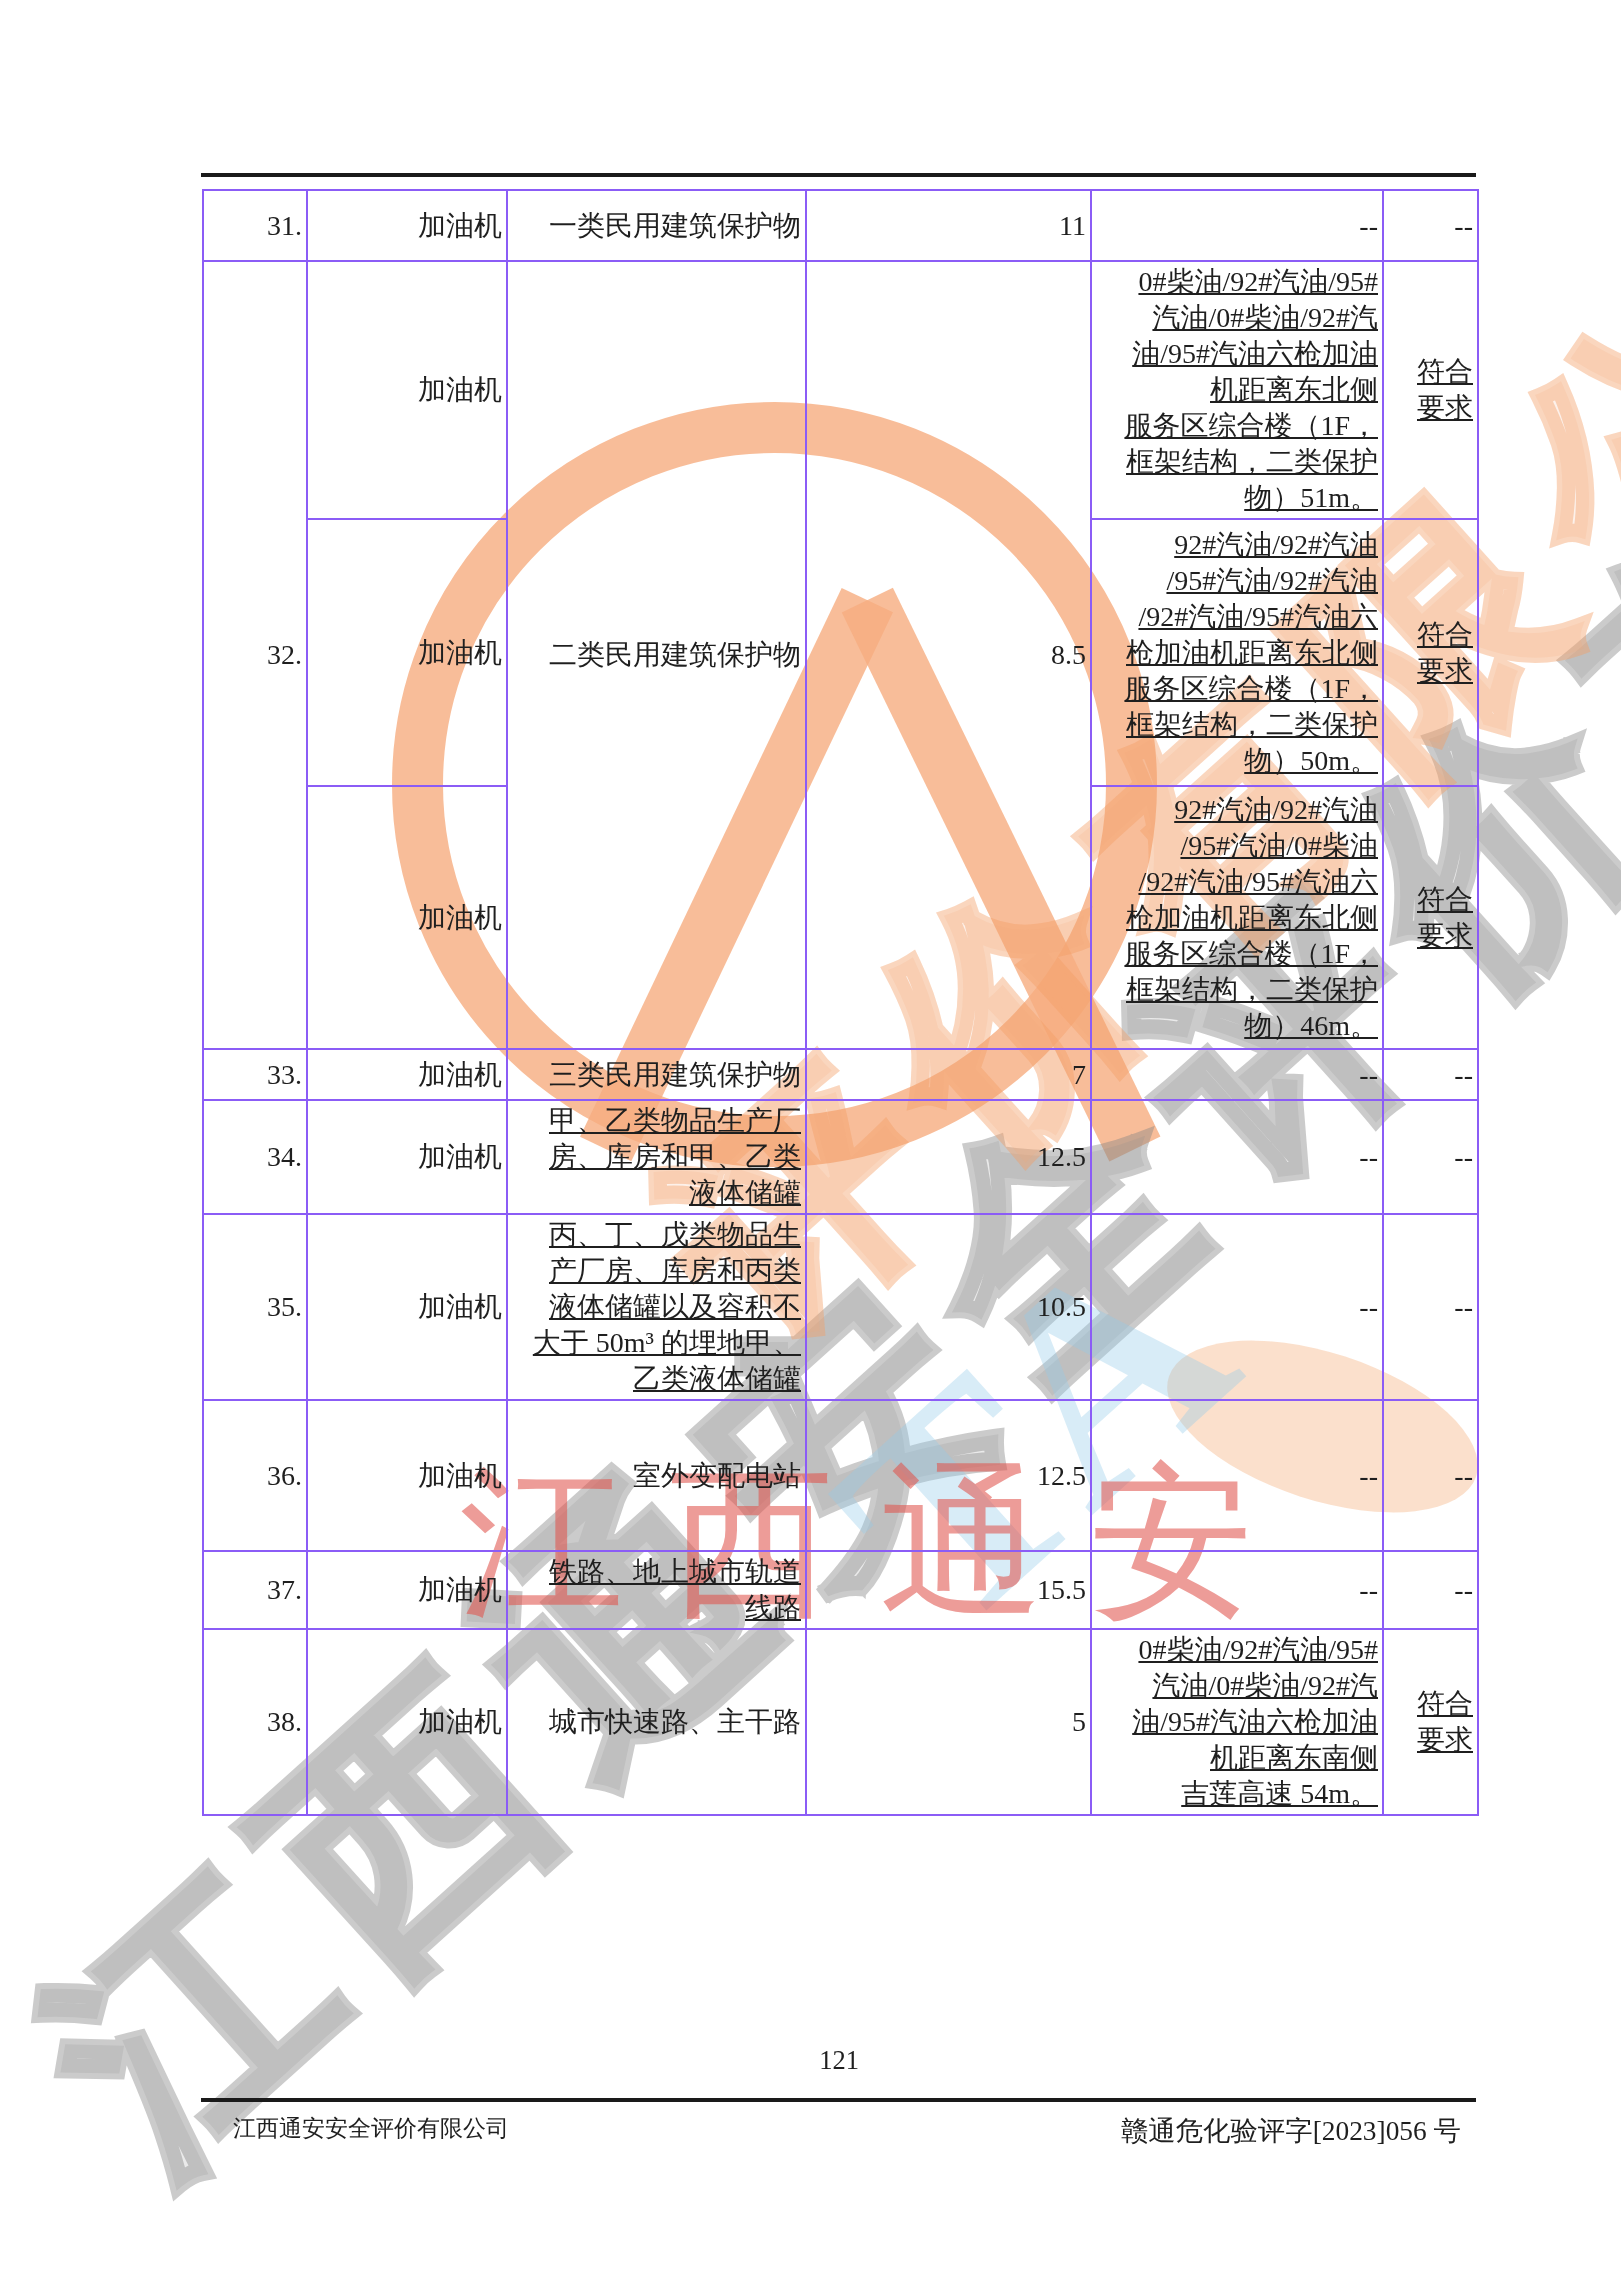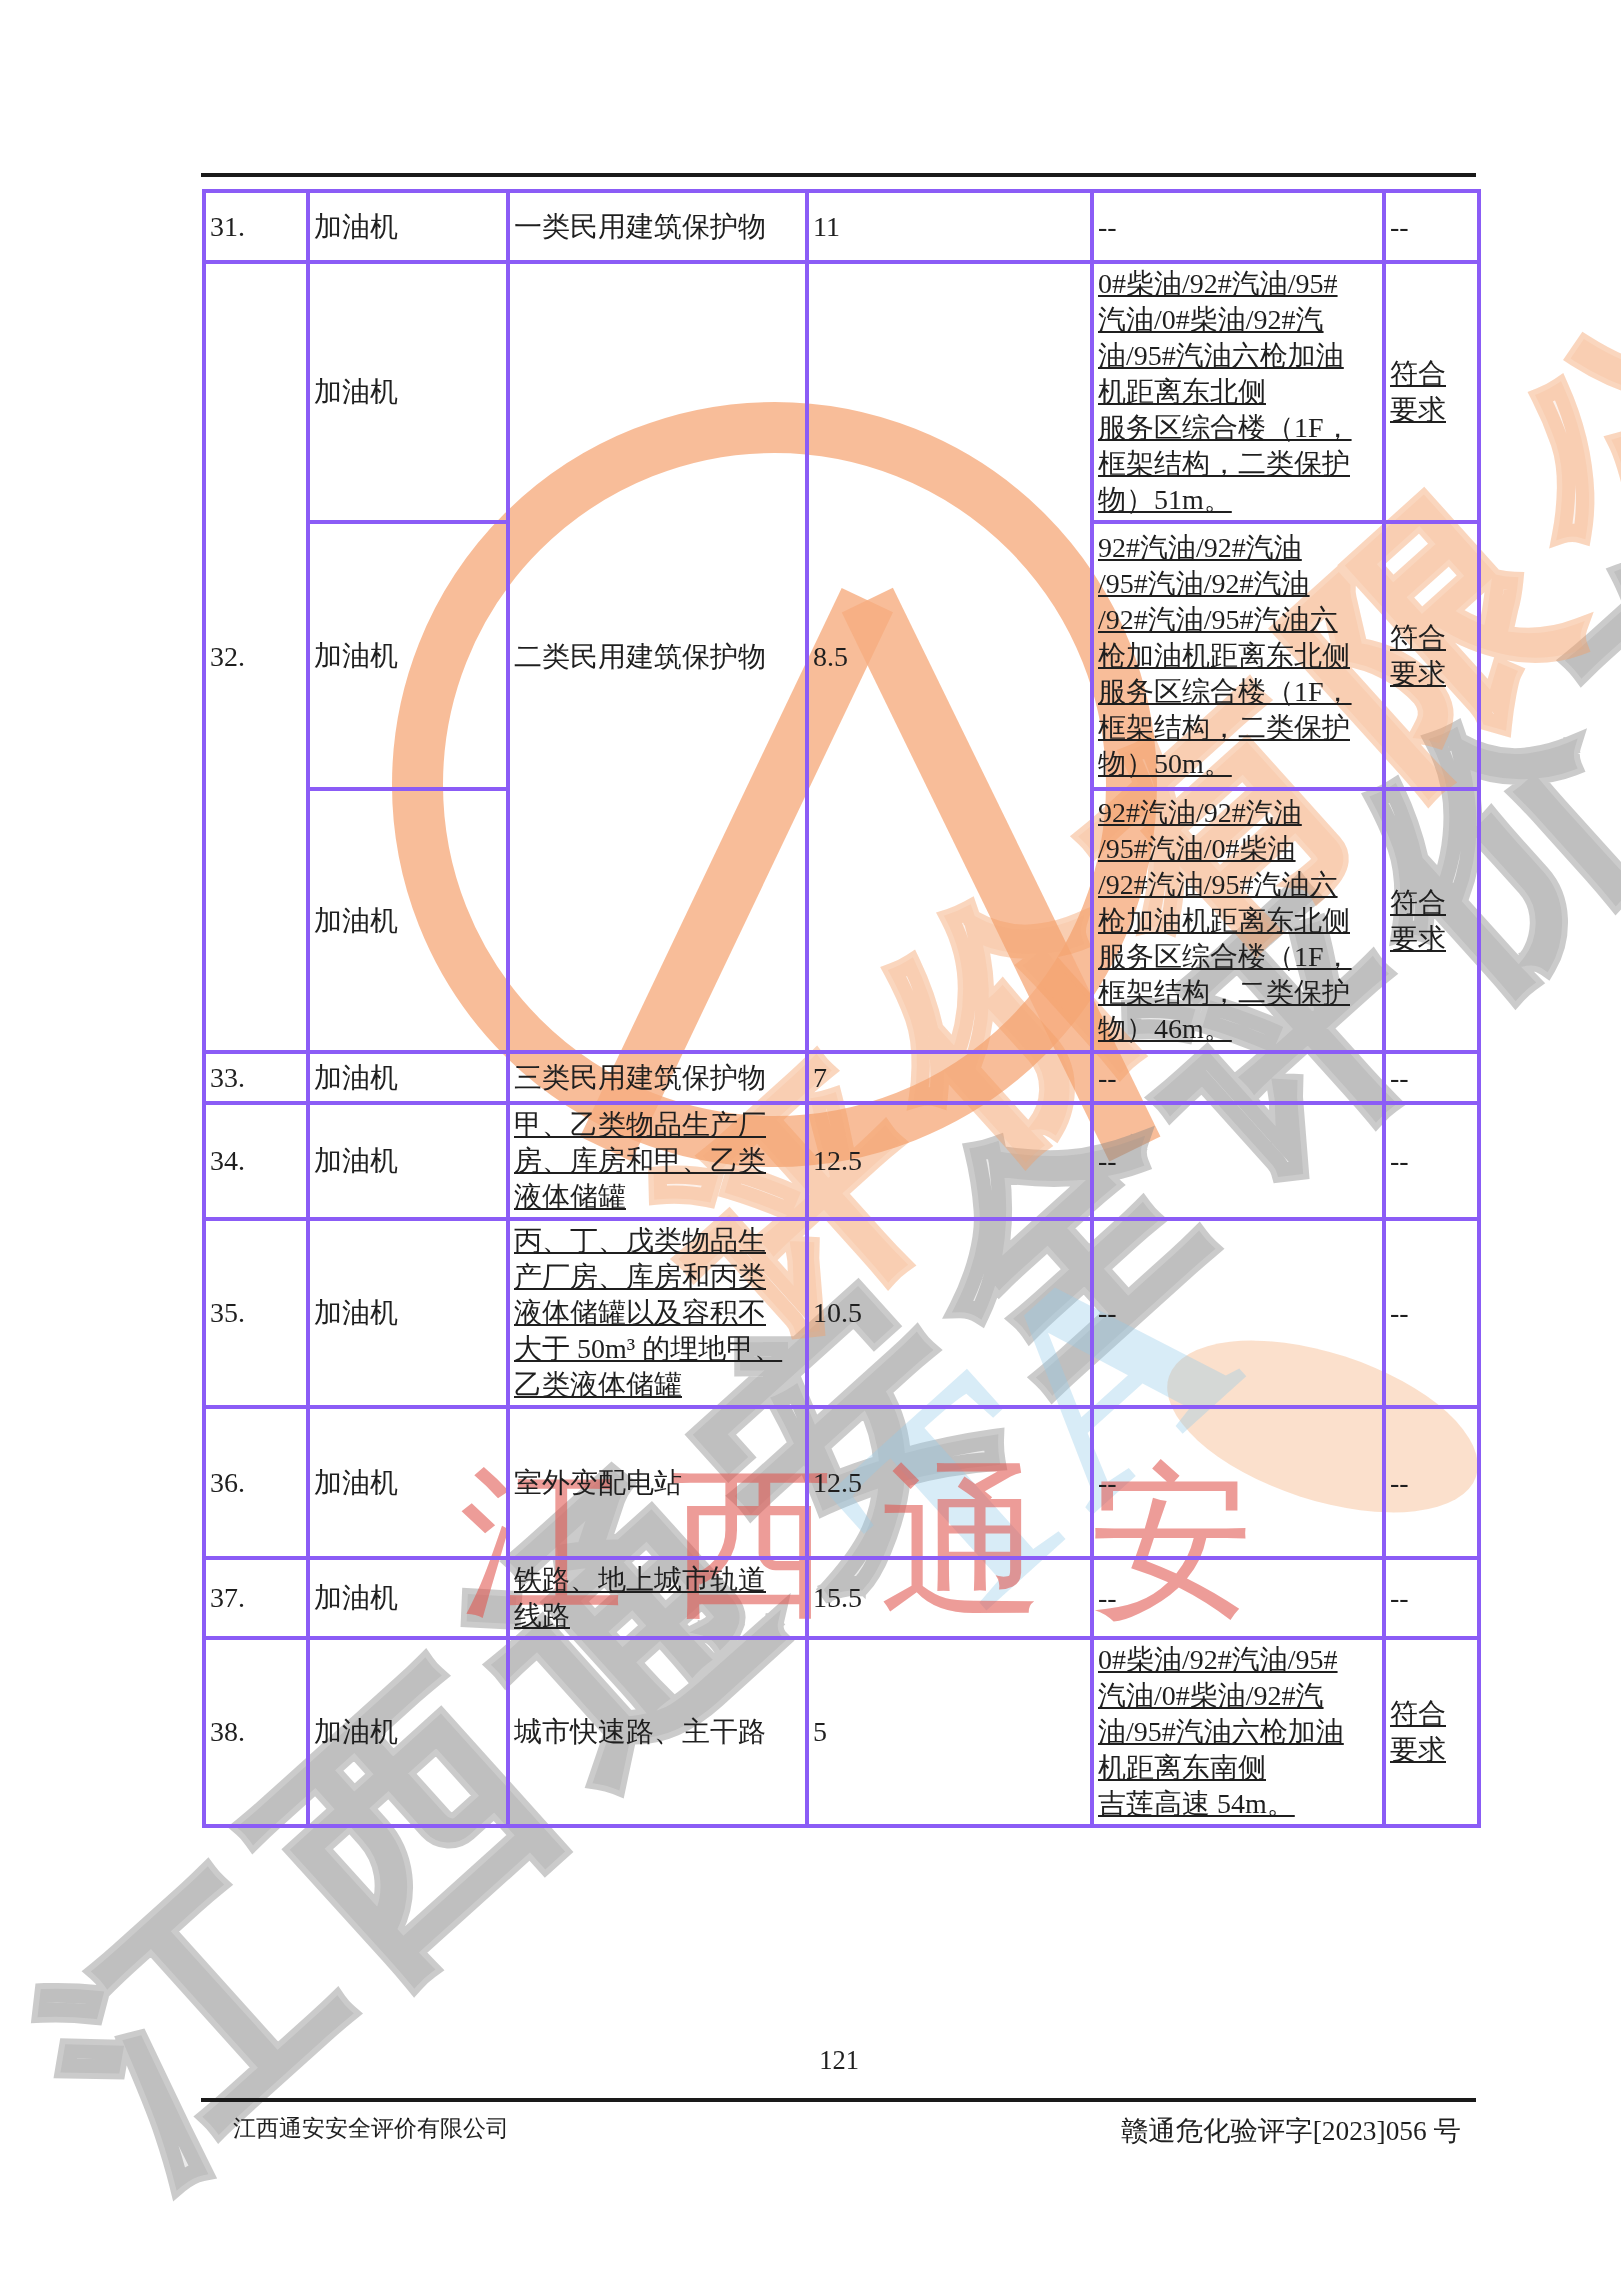--- a/index.html
+++ b/index.html
@@ -59,22 +59,22 @@
   .doc-title{
     position:absolute;left:202px;top:130px;width:1274px;
     text-align:center;font-size:30px;letter-spacing:1px;
   }
   .head-rule{position:absolute;left:201px;top:173px;width:1275px;height:3.9px;background:#1a1a1a;}
   table.main{
     position:absolute;left:202px;top:189px;
     border-collapse:collapse;table-layout:fixed;width:1275px;
   }
   table.main td{
-    border:4px solid #8b5cf6;
-    text-align:left;vertical-align:middle;
+    border:2px solid #8b5cf6;
+    text-align:right;vertical-align:middle;
     font-size:28px;line-height:36px;
     padding:2px 4px;
     overflow:hidden;
   }
   td.pre{white-space:pre-line;text-decoration:underline;}
   .foot-page{
     position:absolute;left:202px;top:2045px;width:1274px;
     text-align:center;font-size:26.5px;
   }
   .foot-rule{position:absolute;left:201px;top:2098px;width:1275px;height:3.9px;background:#1a1a1a;}

